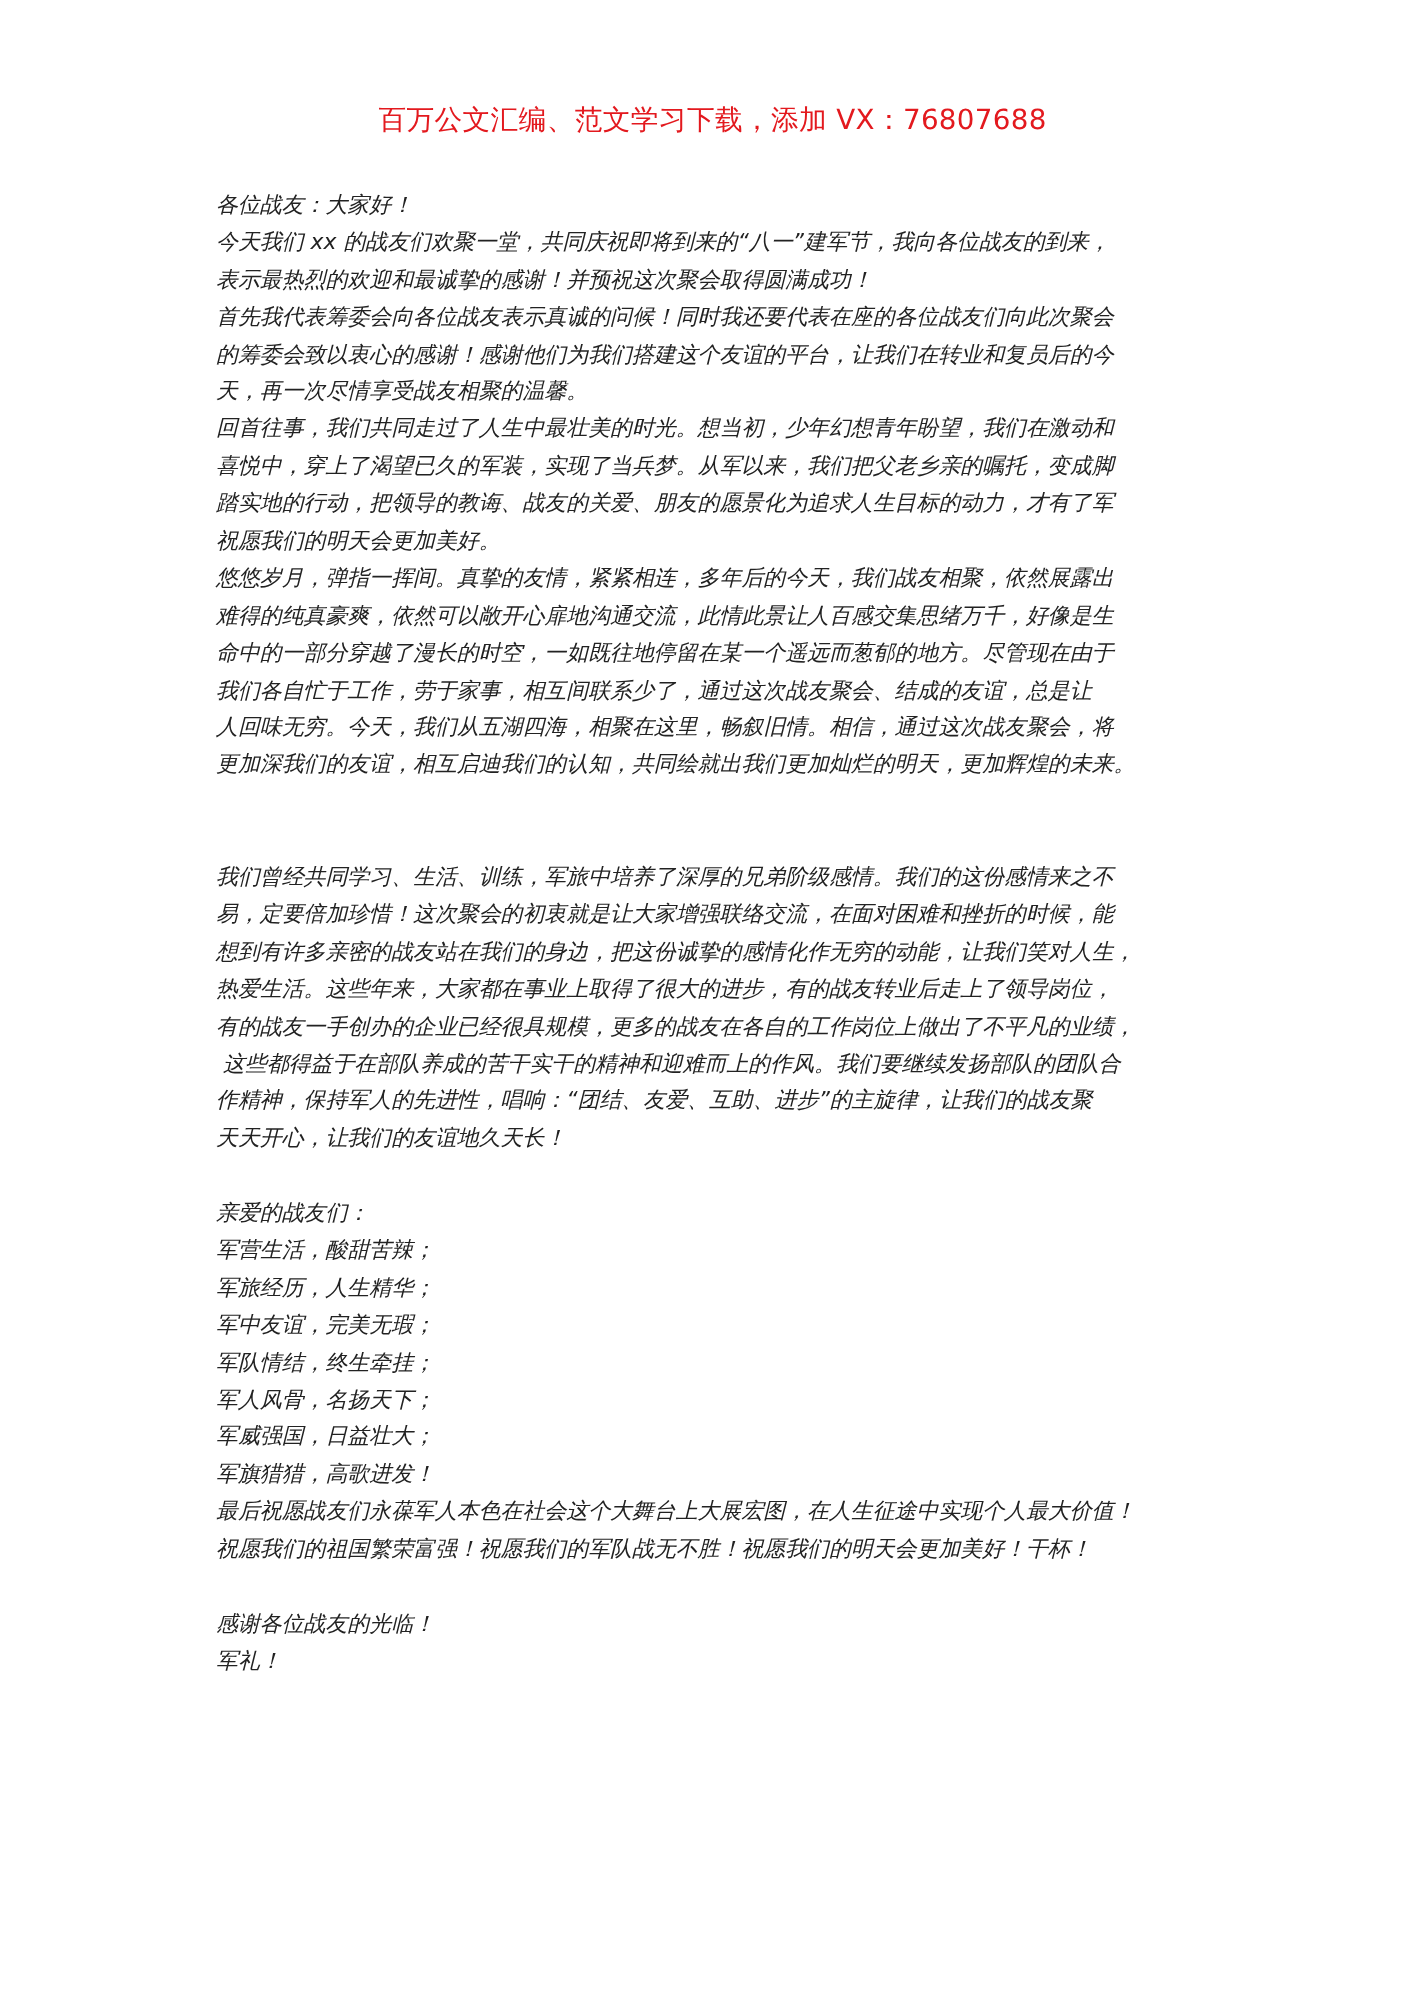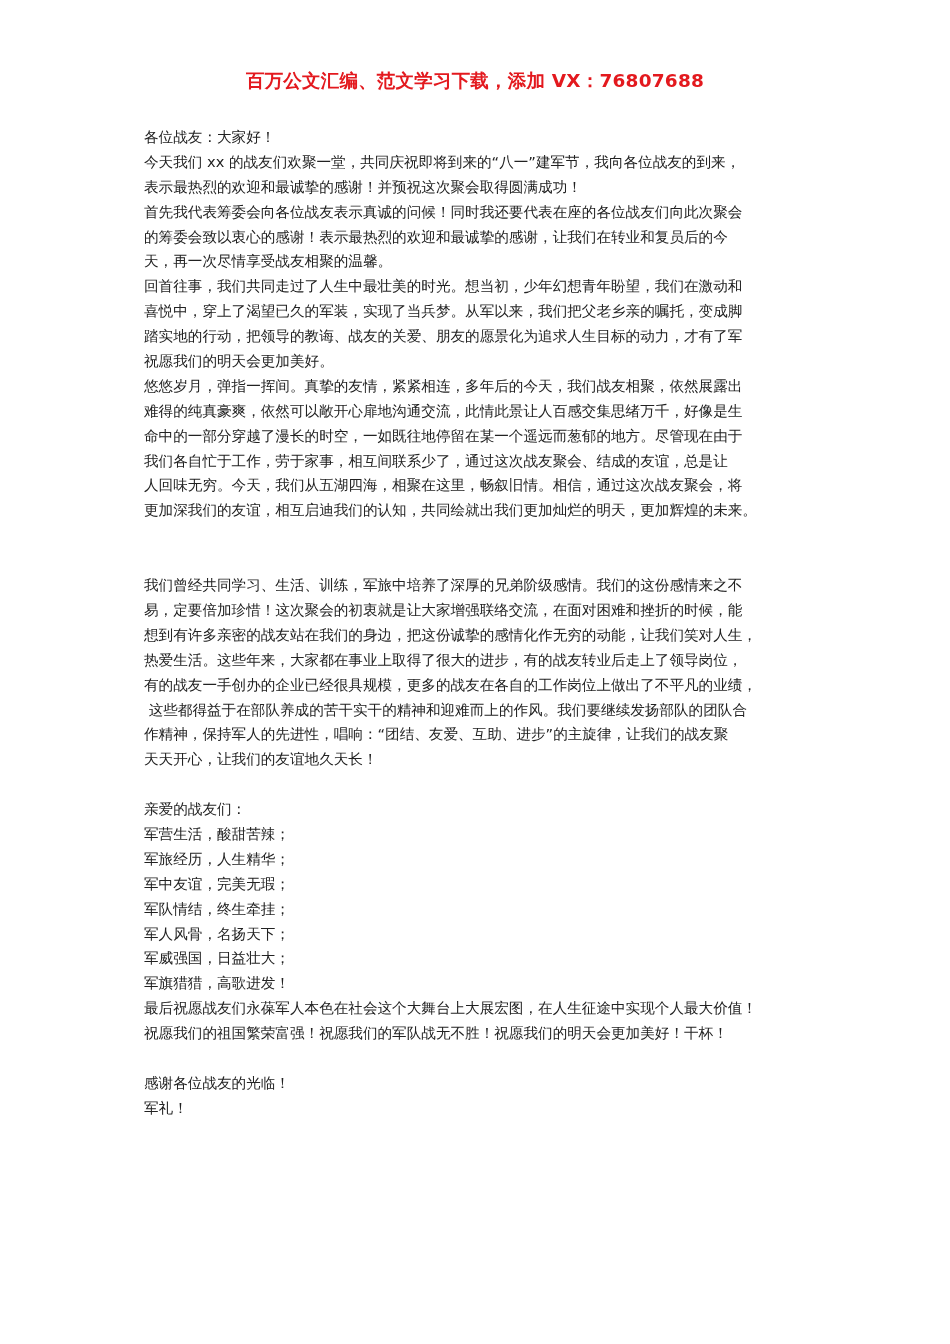--- a/index.html
+++ b/index.html
@@ -1,21 +1,21 @@
 <!DOCTYPE html>
 <html><head>
 <meta charset="utf-8">
 <style>
   html, body { margin: 0; padding: 0; background: #ffffff; }
   body { width: 950px; height: 1344px; position: relative; overflow: hidden;
          font-family: "DejaVu Sans", "Liberation Sans", sans-serif; }
   .header { position: absolute; top: 66px; left: 0; width: 950px; text-align: center;
-            font-size: 18.5px; line-height: 30px; color: #e3191e; letter-spacing: 0.2px; font-weight: bold; }
+            font-size: 18.5px; line-height: 30px; color: #e3191e; letter-spacing: 0.2px; }
   .content { position: absolute; top: 125px; left: 144px; width: 668px;
-             font-size: 14.6px; line-height: 24.9px; color: #222222; }
+             font-size: 14.6px; line-height: 24.9px; color: #222222; font-style: italic; }
   .line { white-space: nowrap; height: 24.9px; overflow: visible; }
   .blank { height: 24.9px; }
   .blank2 { height: 49.8px; }
 </style>
 </head>
 <body>
 
 <div class="header">
   <span>百万公文汇编、范文学习下载，添加 VX：76807688</span>
 </div>
@@ -23,21 +23,21 @@
 <div class="content">
   <div class="line">各位战友：大家好！</div>
 
   <div>
     <div class="line">今天我们 xx 的战友们欢聚一堂，共同庆祝即将到来的“八一”建军节，我向各位战友的到来，</div>
     <div class="line">表示最热烈的欢迎和最诚挚的感谢！并预祝这次聚会取得圆满成功！</div>
   </div>
 
   <div>
     <div class="line">首先我代表筹委会向各位战友表示真诚的问候！同时我还要代表在座的各位战友们向此次聚会</div>
-    <div class="line">的筹委会致以衷心的感谢！表示最热烈的欢迎和最诚挚的感谢，让我们在转业和复员后的今</div>
+    <div class="line">的筹委会致以衷心的感谢！感谢他们为我们搭建这个友谊的平台，让我们在转业和复员后的今</div>
     <div class="line">天，再一次尽情享受战友相聚的温馨。</div>
   </div>
 
   <div>
     <div class="line">回首往事，我们共同走过了人生中最壮美的时光。想当初，少年幻想青年盼望，我们在激动和</div>
     <div class="line">喜悦中，穿上了渴望已久的军装，实现了当兵梦。从军以来，我们把父老乡亲的嘱托，变成脚</div>
     <div class="line">踏实地的行动，把领导的教诲、战友的关爱、朋友的愿景化为追求人生目标的动力，才有了军</div>
     <div class="line">祝愿我们的明天会更加美好。</div>
   </div>
 

